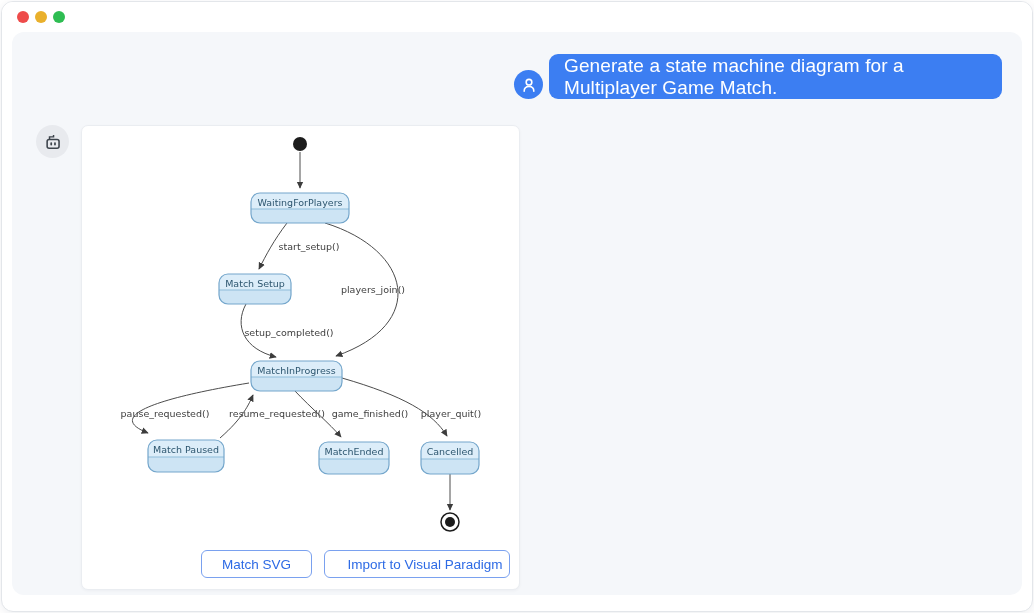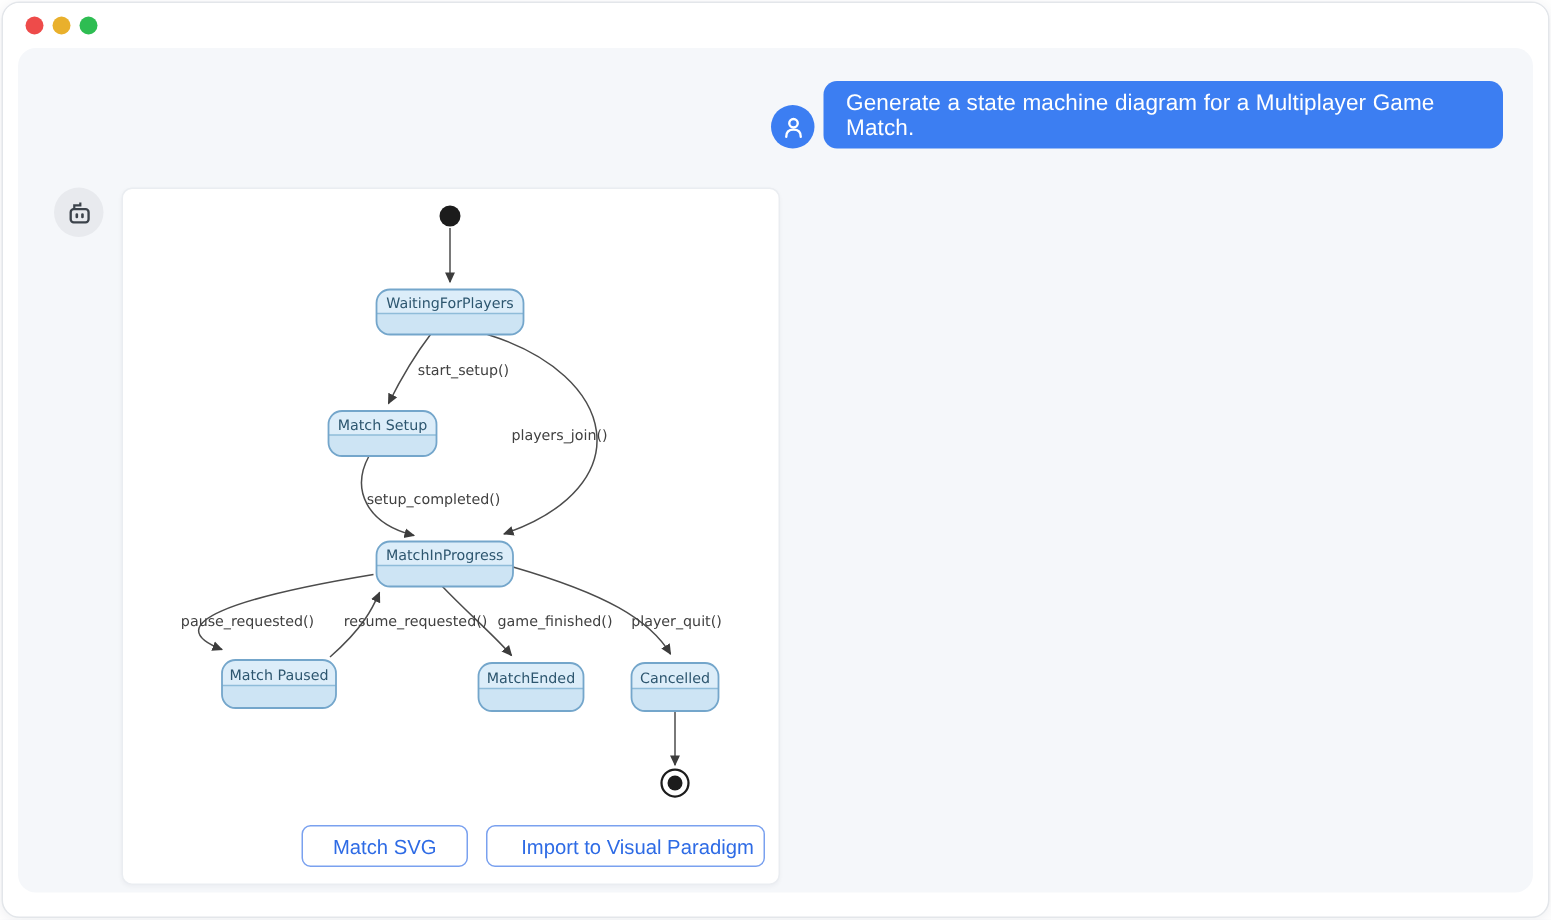--- a/index.html
+++ b/index.html
@@ -19,21 +19,21 @@
     position: absolute; left: 10px; right: 10px; top: 30px; bottom: 16px;
     background: #f5f7fa; border-radius: 12px;
   }
   
   .user-avatar {
     position: absolute; left: 502px; top: 38px; width: 29px; height: 29px;
     border-radius: 50%; display: flex; align-items: center; justify-content: center;
   }
   .user-bubble {
     position: absolute; left: 537px; top: 22px; width: 453px; height: 45px;
-    border-radius: 9px; color: #ffffff; font-size: 15px;
+    border-radius: 9px; color: #ffffff; font-size: 19px;
     display: flex; align-items: center; padding: 0 15px;
     letter-spacing: 0.1px;
   }
   
   .bot-avatar {
     position: absolute; left: 24px; top: 93px; width: 33px; height: 33px;
     border-radius: 50%; background: #e8eaee; display: flex; align-items: center; justify-content: center;
   }
   
   .card {

